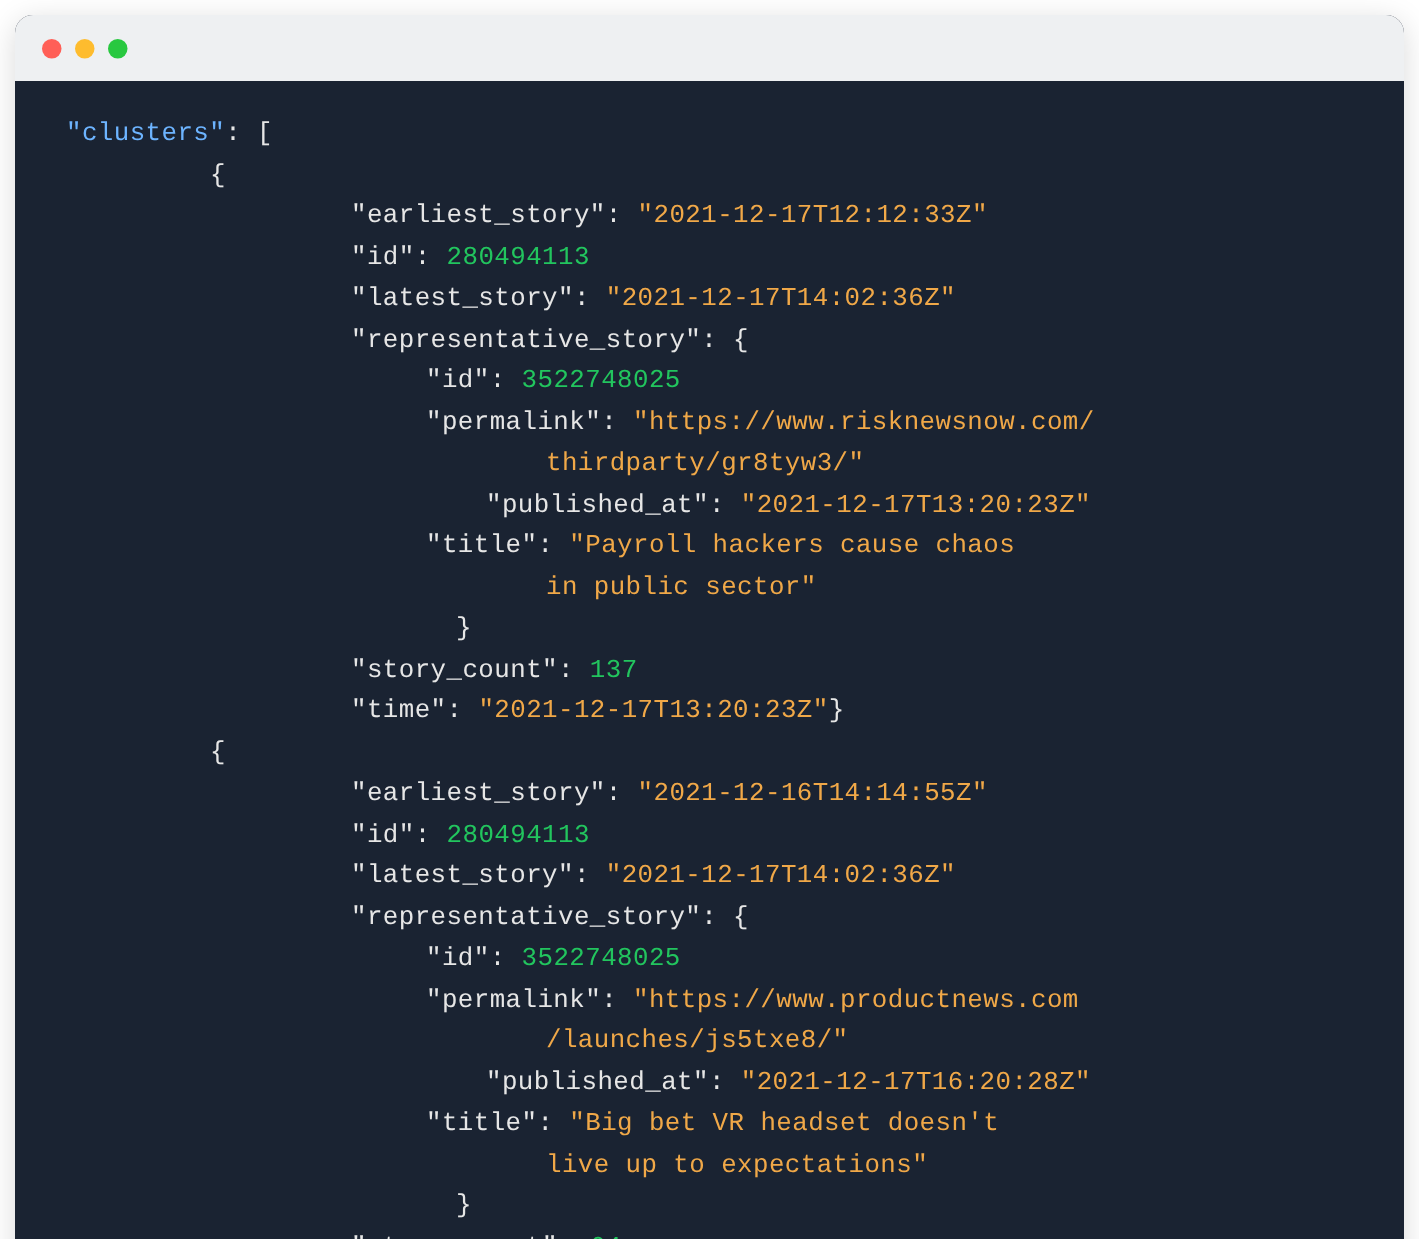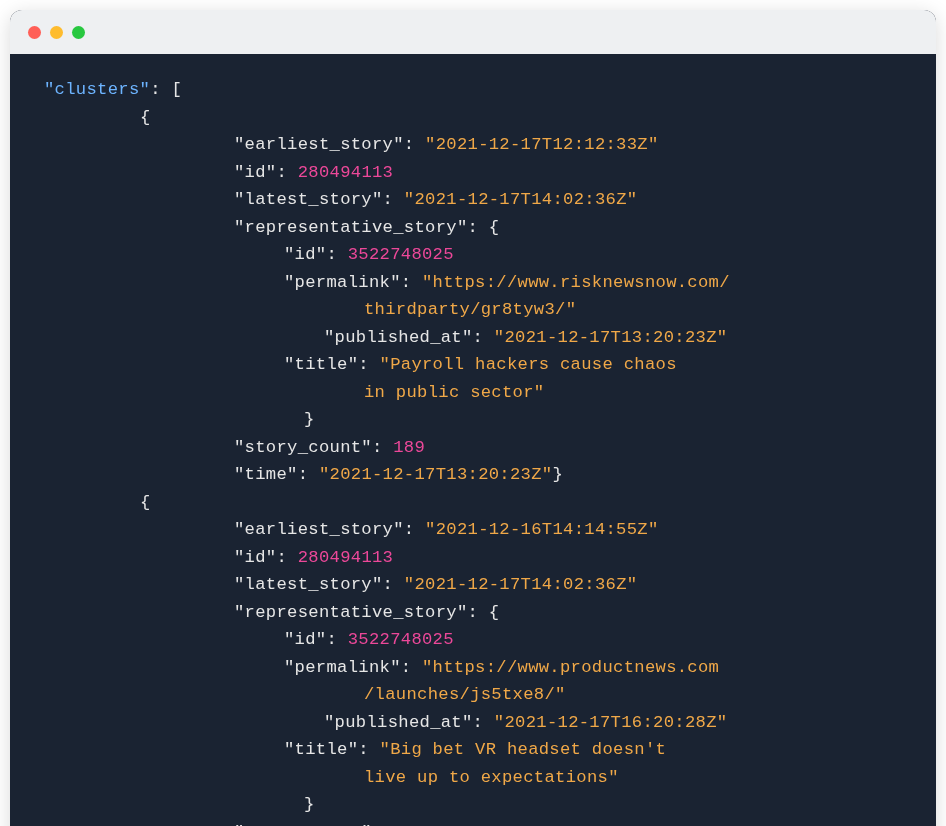--- a/index.html
+++ b/index.html
@@ -42,21 +42,21 @@
     padding: 22px 34px 50px 34px;
     font-size: 17.2px;
     line-height: 1.6;
     font-weight: 500;
     letter-spacing: 0.3px;
     color: #e6e6e6;
   }
   .key { color: #e6e6e6; }
   .rootkey { color: #6db4ff; }
   .str { color: #f0a848; }
-  .num { color: #ec4899; }
+  .num { color: #22c55e; }
   .punct { color: #e6e6e6; }
   .line { white-space: pre; }
   .i1 { padding-left: 96px; }
   .i2 { padding-left: 190px; }
   .i3 { padding-left: 240px; }
   .i4 { padding-left: 280px; }
   .i5 { padding-left: 320px; }
   .ib { padding-left: 260px; }
 </style>
 </head>
@@ -79,21 +79,21 @@
     <div class="line i2"><span class="key">"id"</span><span class="punct">: </span><span class="num">280494113</span></div>
     <div class="line i2"><span class="key">"latest_story"</span><span class="punct">: </span><span class="str">"2021-12-17T14:02:36Z"</span></div>
     <div class="line i2"><span class="key">"representative_story"</span><span class="punct">: {</span></div>
     <div class="line i3"><span class="key">"id"</span><span class="punct">: </span><span class="num">3522748025</span></div>
     <div class="line i3"><span class="key">"permalink"</span><span class="punct">: </span><span class="str">"https://www.risknewsnow.com/</span></div>
     <div class="line i5"><span class="str">thirdparty/gr8tyw3/"</span></div>
     <div class="line i4"><span class="key">"published_at"</span><span class="punct">: </span><span class="str">"2021-12-17T13:20:23Z"</span></div>
     <div class="line i3"><span class="key">"title"</span><span class="punct">: </span><span class="str">"Payroll hackers cause chaos</span></div>
     <div class="line i5"><span class="str">in public sector"</span></div>
     <div class="line ib"><span class="punct">}</span></div>
-    <div class="line i2"><span class="key">"story_count"</span><span class="punct">: </span><span class="num">189</span></div>
+    <div class="line i2"><span class="key">"story_count"</span><span class="punct">: </span><span class="num">137</span></div>
     <div class="line i2"><span class="key">"time"</span><span class="punct">: </span><span class="str">"2021-12-17T13:20:23Z"</span><span class="punct">}</span></div>
 
     <div class="line i1"><span class="punct">{</span></div>
 
     <div class="line i2"><span class="key">"earliest_story"</span><span class="punct">: </span><span class="str">"2021-12-16T14:14:55Z"</span></div>
     <div class="line i2"><span class="key">"id"</span><span class="punct">: </span><span class="num">280494113</span></div>
     <div class="line i2"><span class="key">"latest_story"</span><span class="punct">: </span><span class="str">"2021-12-17T14:02:36Z"</span></div>
     <div class="line i2"><span class="key">"representative_story"</span><span class="punct">: {</span></div>
     <div class="line i3"><span class="key">"id"</span><span class="punct">: </span><span class="num">3522748025</span></div>
     <div class="line i3"><span class="key">"permalink"</span><span class="punct">: </span><span class="str">"https://www.productnews.com</span></div>

